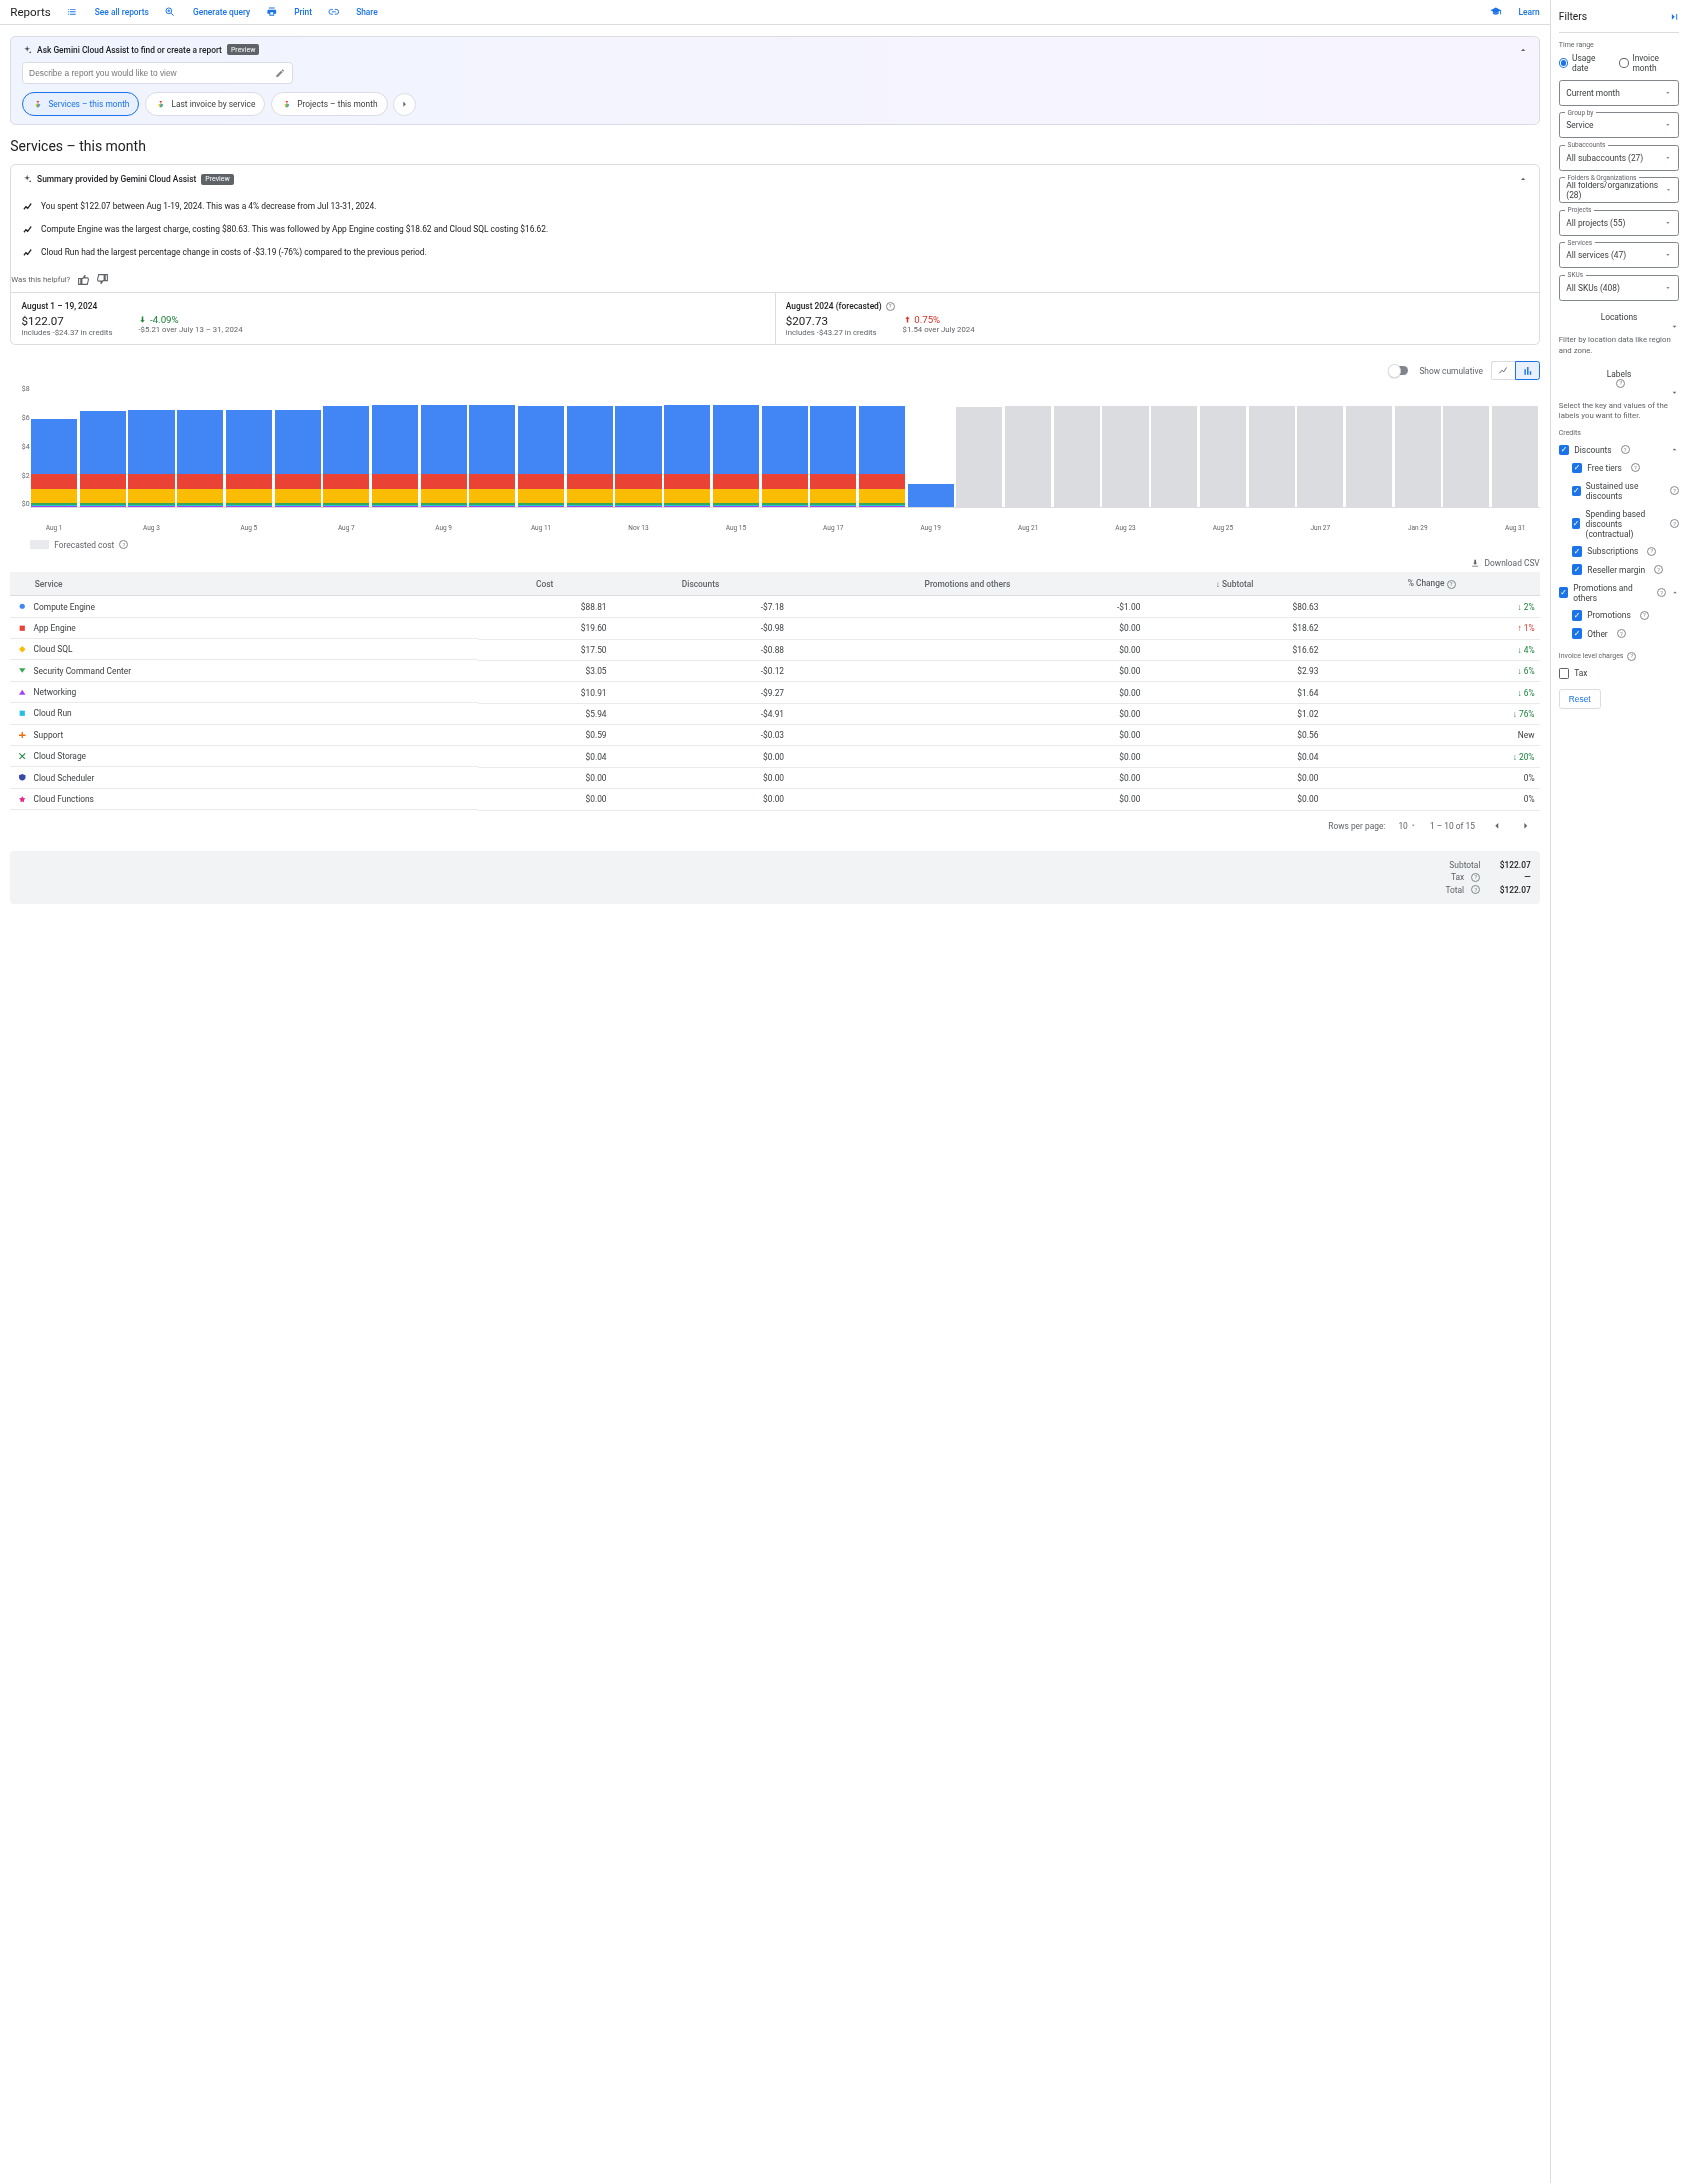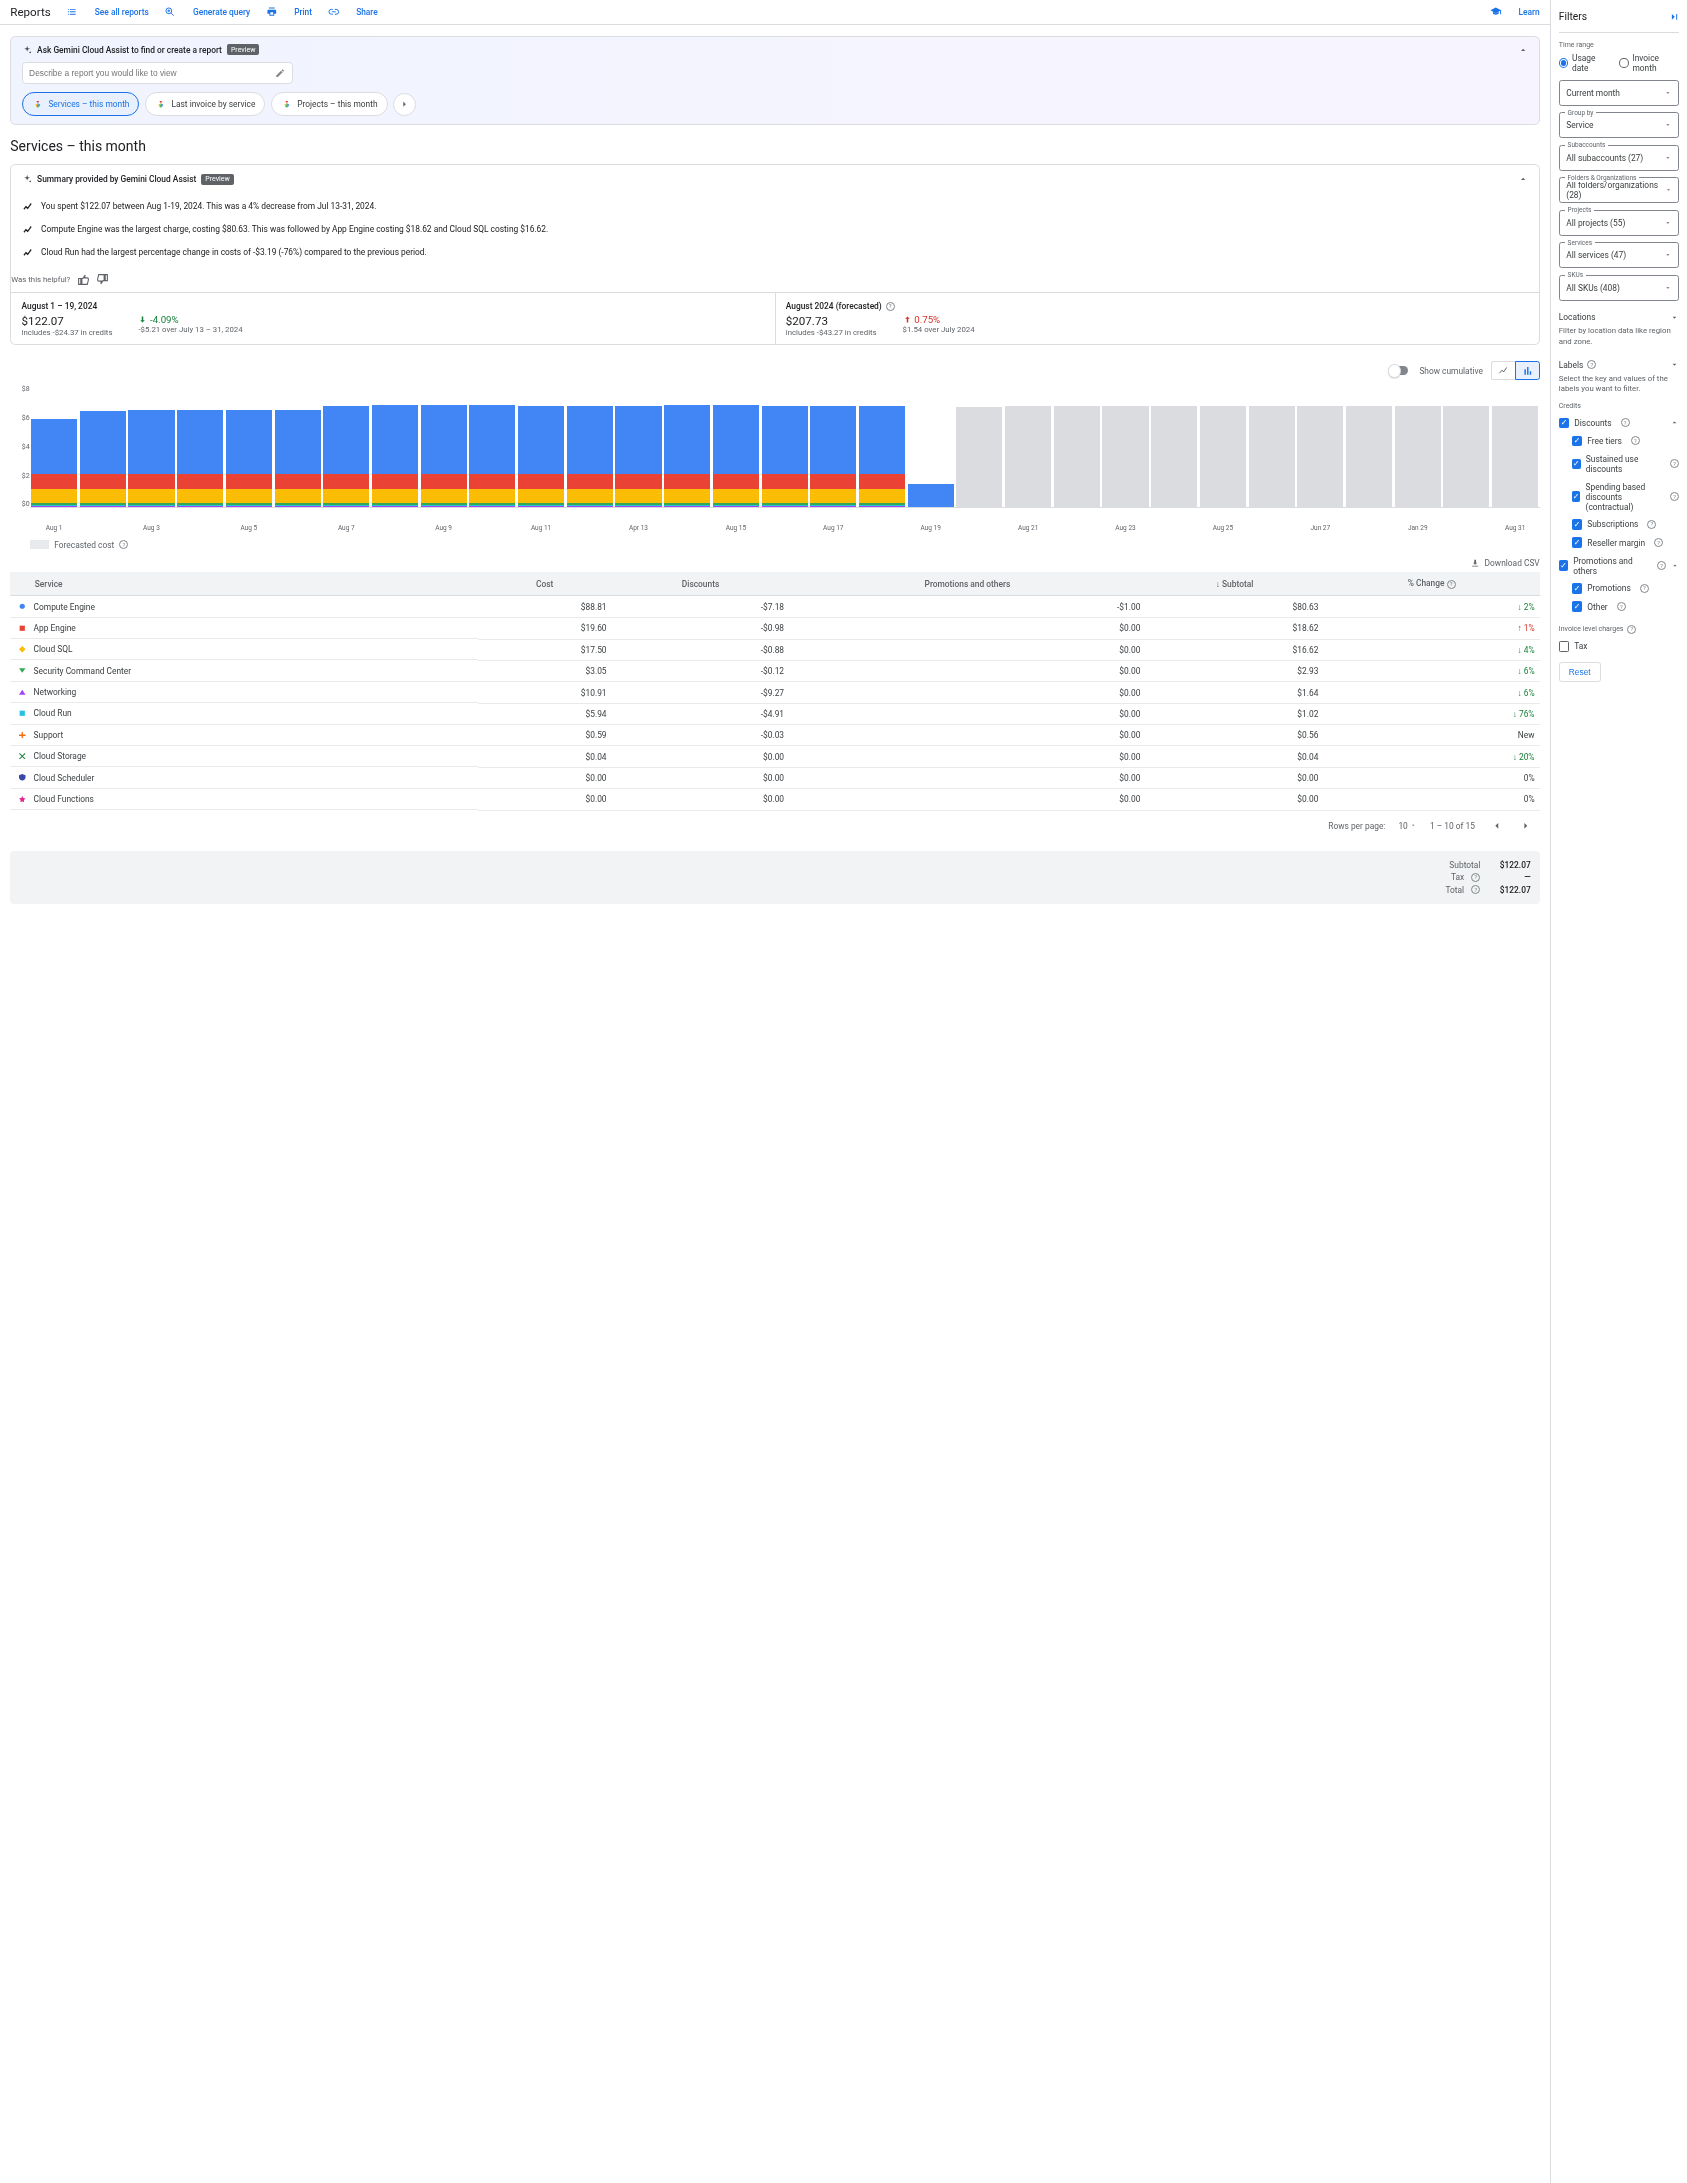--- a/index.html
+++ b/index.html
@@ -89,21 +89,21 @@
 .fsec-label { font-size: 7px; color: #5f6368; margin: 5.2px 0 3.9px; }
 .radio-row { display: flex; gap: 10px; margin-bottom: 6.5px; }
 .radio { display: flex; align-items: center; gap: 3.9px; font-size: 8.4px; color: #3c4043; cursor: pointer; }
 .radio-o { width: 10.3px; height: 10.3px; border: 1.3px solid #5f6368; border-radius: 50%; display: flex; align-items: center; justify-content: center; }
 .radio.checked .radio-o { border-color: #1a73e8; }
 .radio.checked .radio-o::after { content: ''; width: 5.2px; height: 5.2px; background: #1a73e8; border-radius: 50%; }
 .select { border: 0.6px solid #80868b; border-radius: 2.6px; padding: 0 6.5px; display: flex; align-items: center; cursor: pointer; margin-bottom: 6.5px; height: 26px; position: relative; }
 .select-label { position: absolute; top: -4.5px; left: 5.2px; background: #fff; padding: 0 2.6px; font-size: 6.5px; color: #5f6368; }
 .select-val { font-size: 8.4px; color: #3c4043; }
 .select-arrow { margin-left: auto; color: #5f6368; }
-.expander { display: flex; align-items: center; padding: 5.2px 0; color: #3c4043; font-size: 8.4px; cursor: pointer; }
+.expander { display: flex; align-items: center; padding: 5.2px 0; color: #3c4043; font-size: 8.4px; cursor: pointer; flex-direction: column; }
 .expander .chev { margin-left: auto; color: #5f6368; }
 .sub-text { font-size: 7.8px; color: #5f6368; margin: -1.3px 0 6.5px; line-height: 1.4; }
 .check-row { display: flex; align-items: center; gap: 5.2px; padding: 3.9px 0; font-size: 8.4px; cursor: pointer; }
 .check-row.nested { padding-left: 13px; }
 .cbox { width: 10.3px; height: 10.3px; border: 1.3px solid #5f6368; border-radius: 1.3px; }
 .cbox.checked { background: #1a73e8; border-color: #1a73e8; display: flex; align-items: center; justify-content: center; color: #fff; font-size: 7.8px; }
 .help-ic { width: 9px; height: 9px; border: 0.6px solid #80868b; border-radius: 50%; display: inline-flex; align-items: center; justify-content: center; font-size: 5.8px; color: #80868b; flex-shrink: 0; }
 .reset-btn { border: 0.6px solid #dadce0; border-radius: 2.6px; padding: 3.9px 9px; color: #1a73e8; background: #fff; cursor: pointer; margin-top: 6.5px; font-size: 8.4px; }
 svg { display: block; }
 </style>
@@ -522,21 +522,21 @@
           <div class="xl">Aug 3</div>
           <div class="xl"></div>
           <div class="xl">Aug 5</div>
           <div class="xl"></div>
           <div class="xl">Aug 7</div>
           <div class="xl"></div>
           <div class="xl">Aug 9</div>
           <div class="xl"></div>
           <div class="xl">Aug 11</div>
           <div class="xl"></div>
-          <div class="xl">Apr 13</div>
+          <div class="xl">Nov 13</div>
           <div class="xl"></div>
           <div class="xl">Aug 15</div>
           <div class="xl"></div>
           <div class="xl">Aug 17</div>
           <div class="xl"></div>
           <div class="xl">Aug 19</div>
           <div class="xl"></div>
           <div class="xl">Aug 21</div>
           <div class="xl"></div>
           <div class="xl">Aug 23</div>

